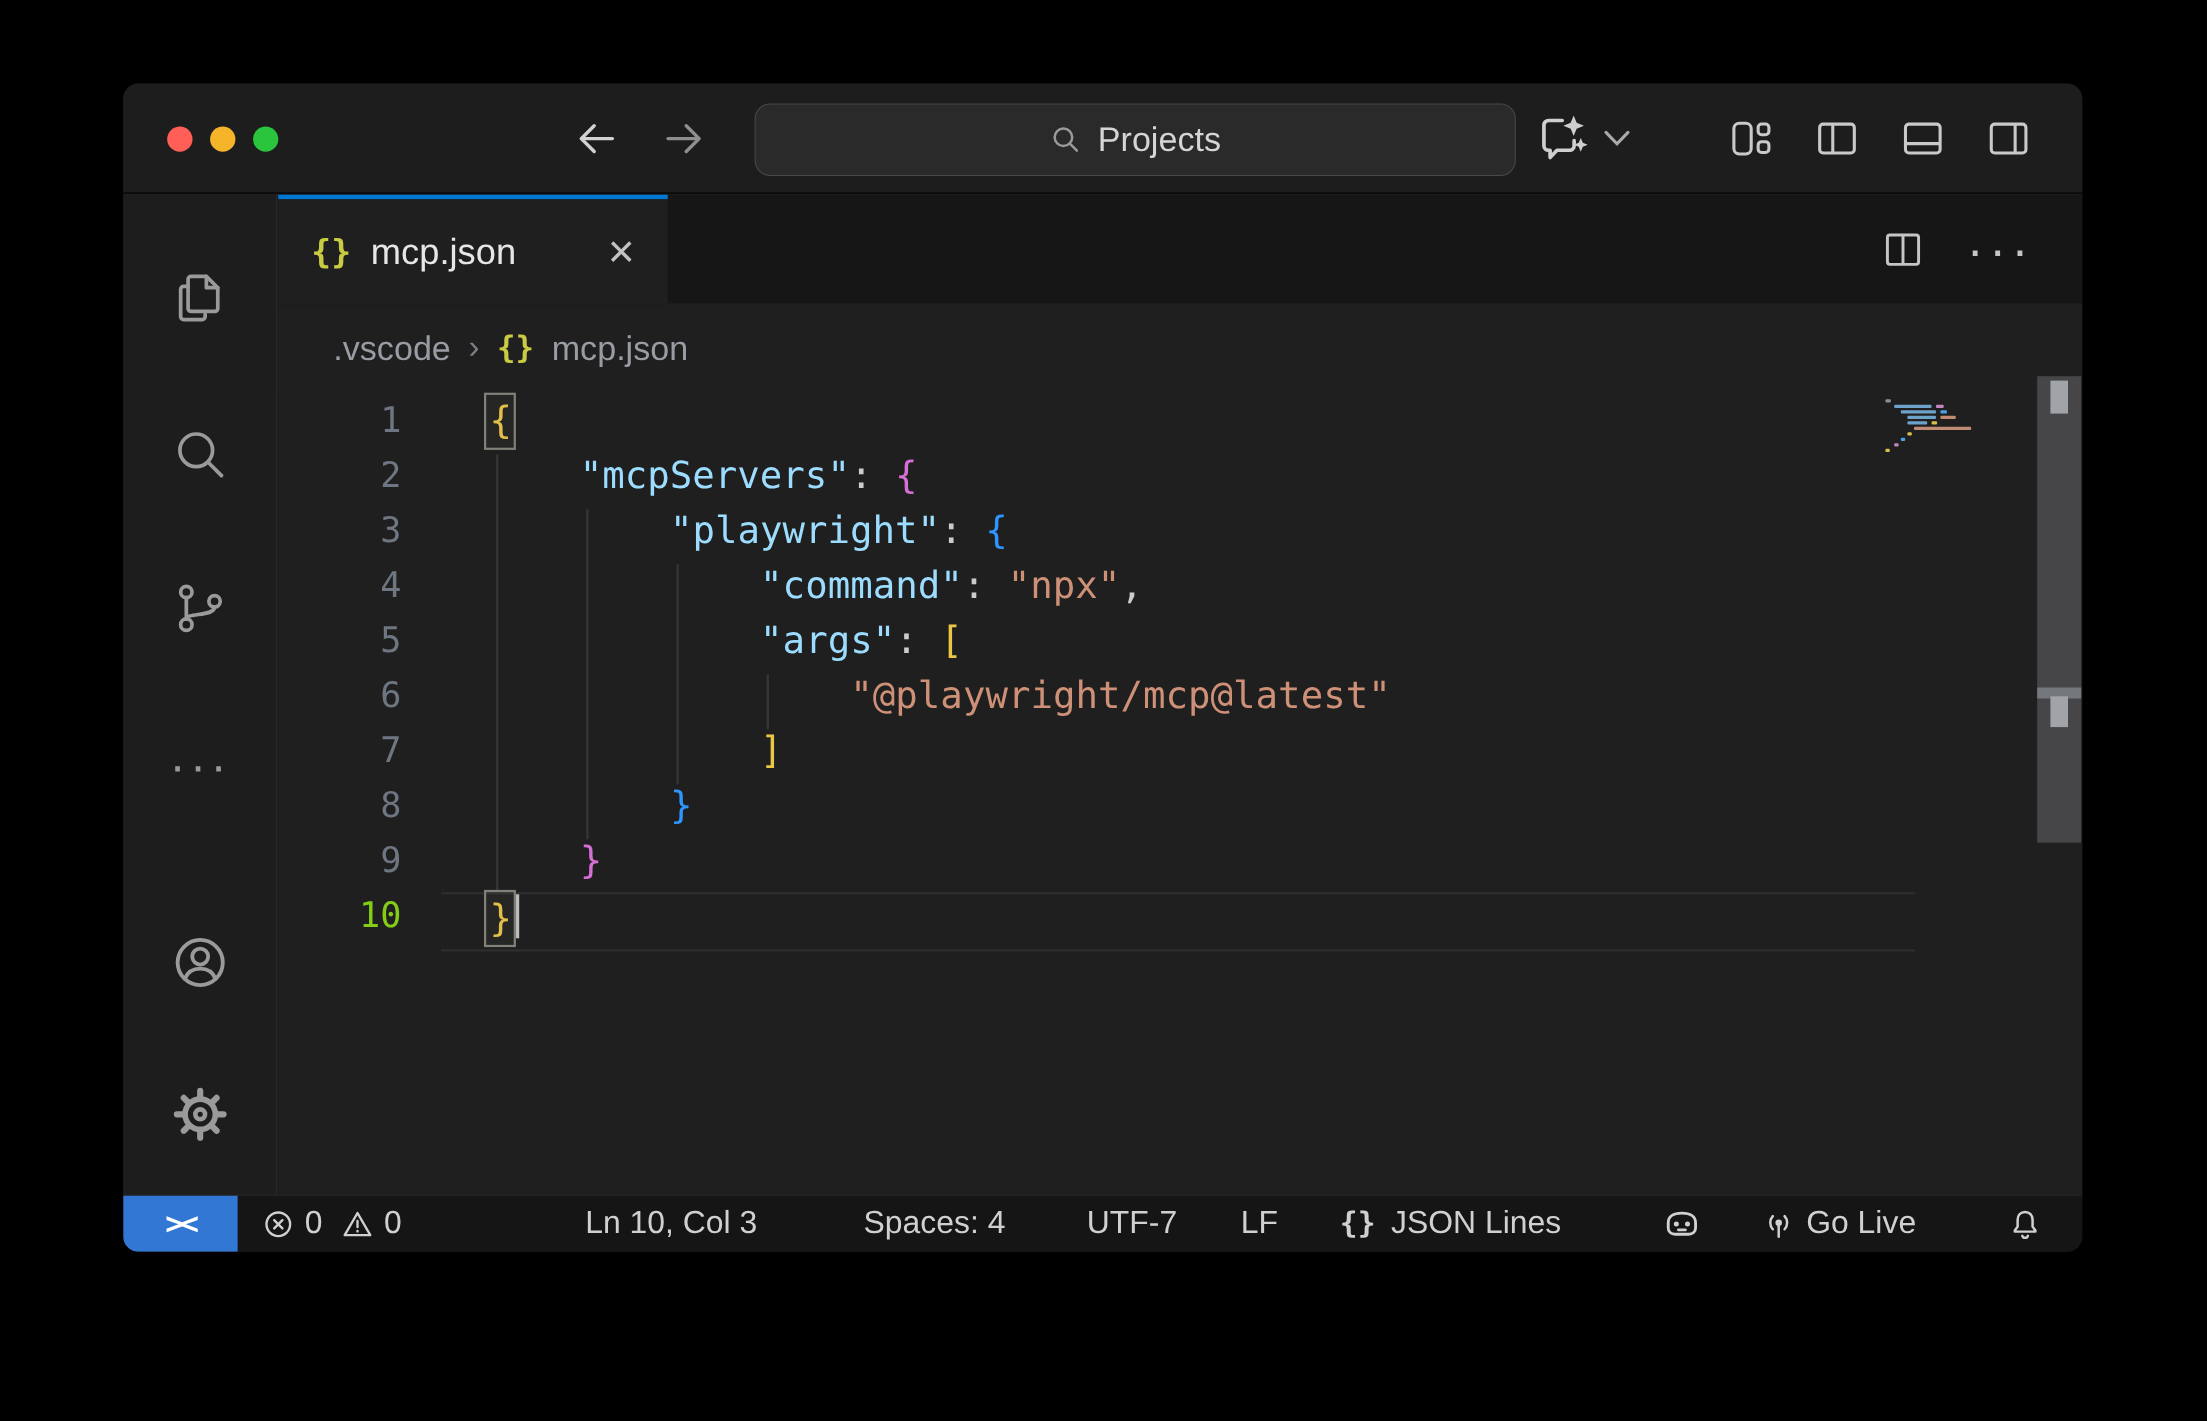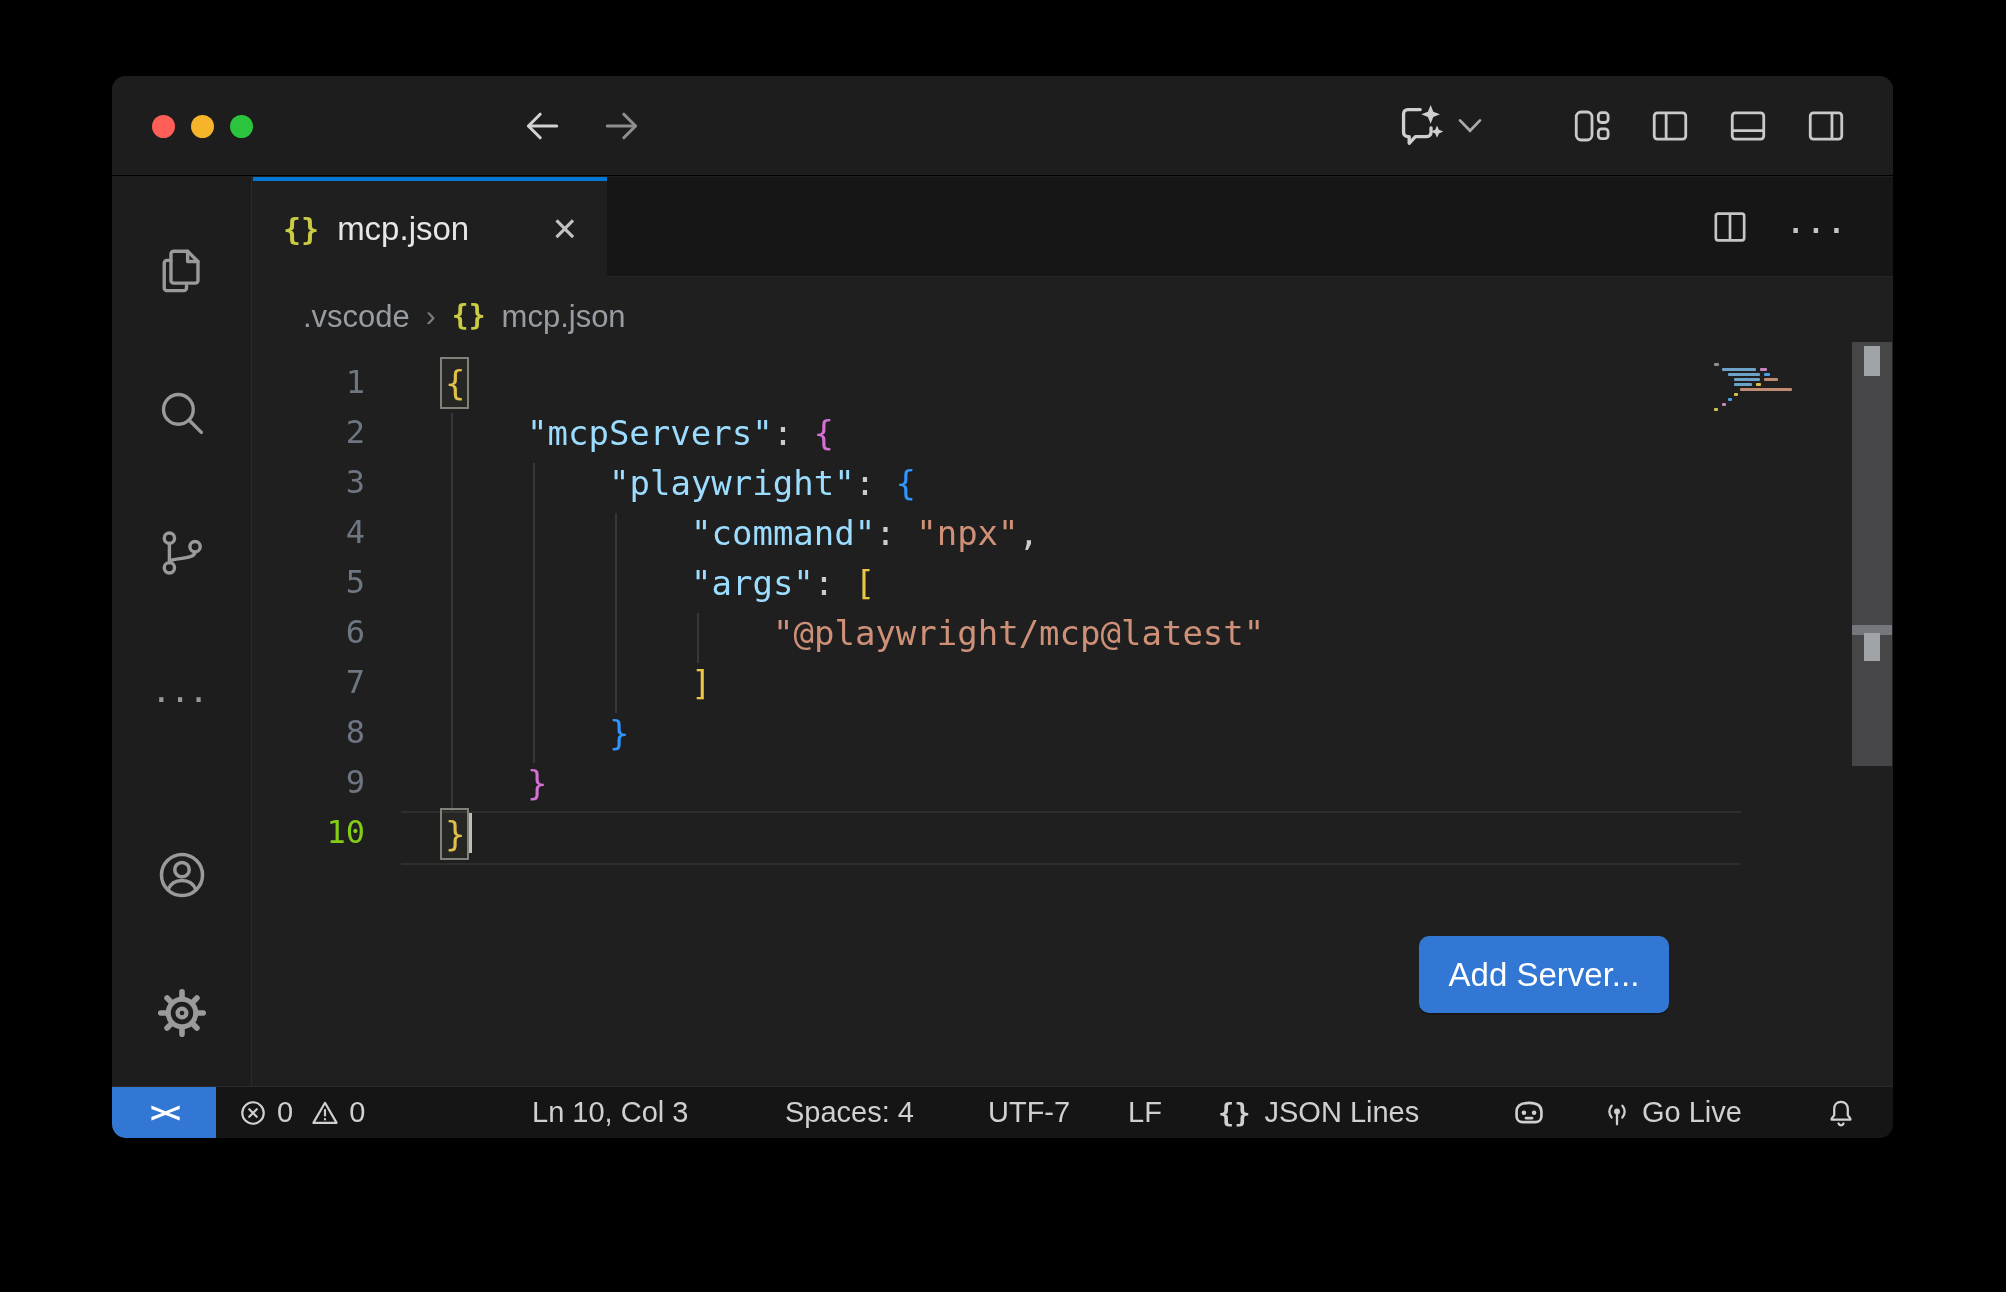--- a/index.html
+++ b/index.html
@@ -113,20 +113,27 @@
             </svg>
         </span>
         <span style="color:#8f8f8f">
           <svg width="44" height="44" viewBox="0 0 24 24" fill="none" stroke="currentColor" stroke-width="1.7" stroke-linecap="round" stroke-linejoin="round">
               <path d="M4 12h15.2"></path>
               <path d="M13 5.6 19.4 12 13 18.4"></path>
             </svg>
         </span>
       </div>
 
+      <div class="searchbox">
+        <svg width="30" height="30" viewBox="0 0 24 24" fill="none" stroke="#9a9a9a" stroke-width="1.8" stroke-linecap="round">
+            <circle cx="10.2" cy="10.2" r="6.4"></circle>
+            <path d="M14.9 14.9 20 20"></path>
+          </svg>
+        <span class="label">Projects</span>
+      </div>
 
       <div class="copilot-group">
         <span>
           <svg width="52" height="52" viewBox="0 0 25 25" fill="none" stroke="currentColor" stroke-width="1.6" stroke-linecap="round" stroke-linejoin="round">
             <path d="M12.6 4.6H6.6a2 2 0 0 0-2 2v9a2 2 0 0 0 2 2h.7v3.2l3-3.2h5.5a2 2 0 0 0 2-2v-2.2"></path>
             <path fill="currentColor" stroke="none" d="M17.6 2.4l1.3 3.2 3.2 1.3-3.2 1.3-1.3 3.2-1.3-3.2-3.2-1.3 3.2-1.3Z"></path>
             <path fill="currentColor" stroke="none" d="M20.7 12.2l.9 2.1 2.1.9-2.1.9-.9 2.1-.9-2.1-2.1-.9 2.1-.9Z"></path>
           </svg>
         </span>
         <span>
@@ -270,21 +277,20 @@
               <div class="mm-bar" style="left: 14px; top: 35px; width: 4px; background: rgb(74, 160, 232);"></div>
               <div class="mm-bar" style="left: 8px; top: 40px; width: 4px; background: rgb(197, 134, 192);"></div>
               <div class="mm-bar" style="left: 0px; top: 45px; width: 4px; background: rgb(216, 192, 79);"></div>
             </div>
 
           <div class="scrollbar"></div>
           <div class="sb-deco-bar"></div>
           <div class="sb-deco-a"></div>
           <div class="sb-deco-b"></div>
 
-          <button class="add-server">Add Server...</button>
         </div>
       </div>
     </div>
 
     <div class="statusbar">
       <div class="sb-item remote">
         <span>&gt;&lt;</span>
       </div>
       <div class="sb-item problems">
         <svg width="30" height="30" viewBox="0 0 24 24" fill="none" stroke="#d0d0d0" stroke-width="1.7" stroke-linecap="round">

